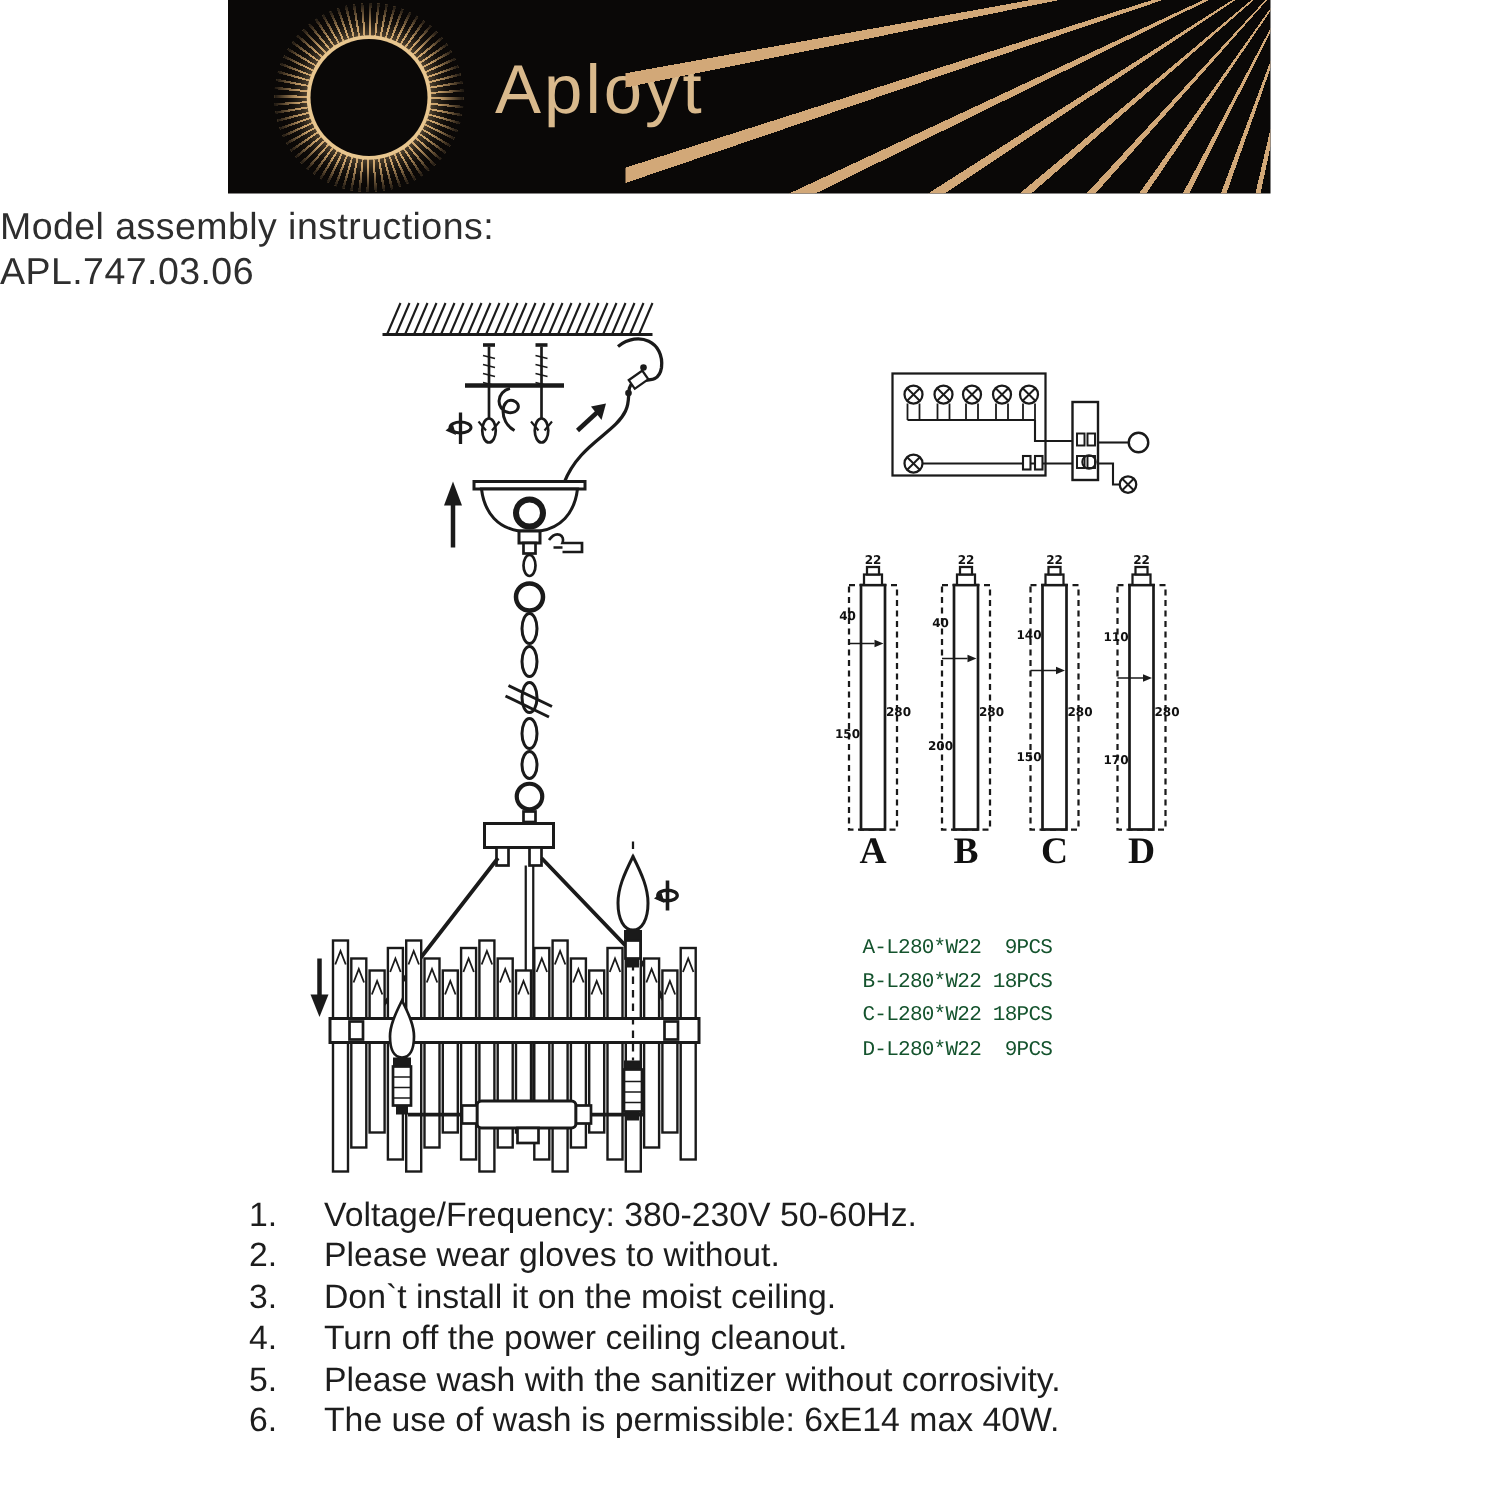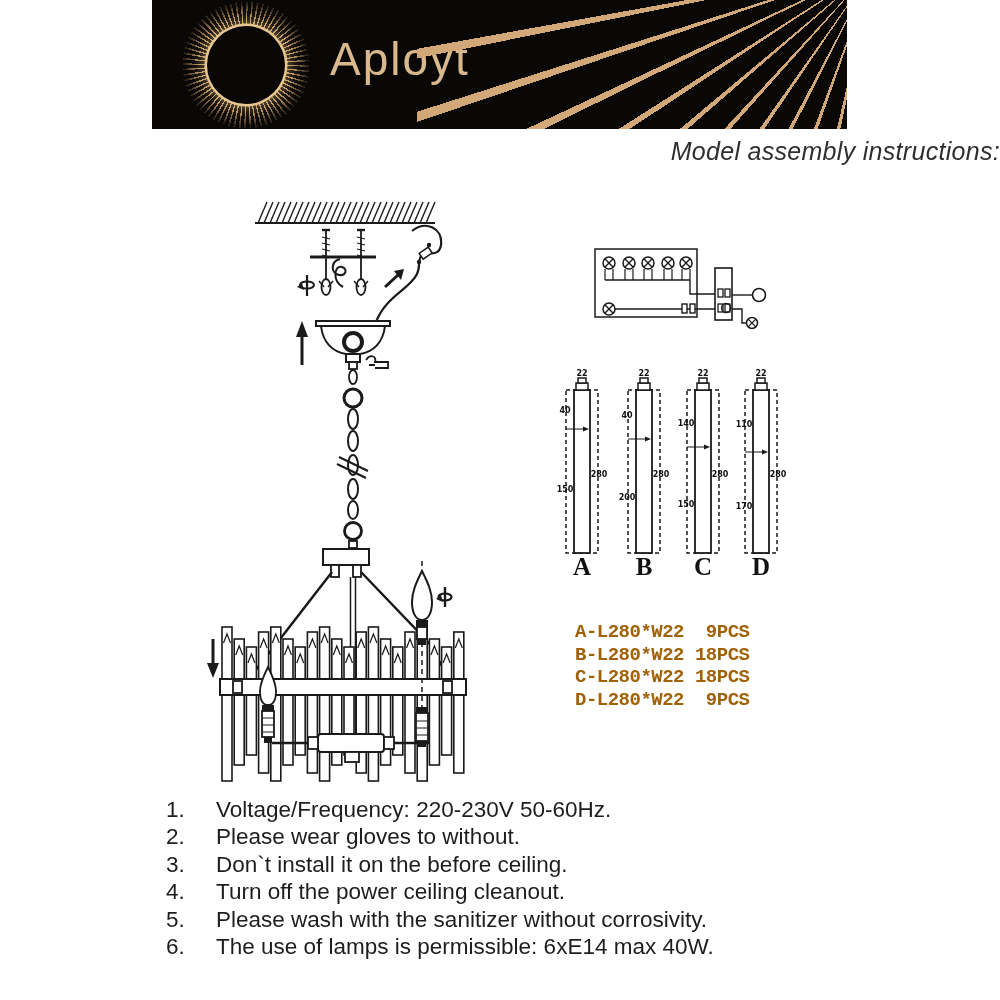--- a/index.html
+++ b/index.html
@@ -17,37 +17,37 @@
             box-shadow:0 0 0 2px #ecc astray;}
   .sun-core{position:absolute;left:55px;top:26px;width:78px;height:78px;border-radius:50%;
             background:#0a0807;box-shadow:0 0 0 2.5px #e8c68f,0 0 14px 4px rgba(236,198,140,.55);}
   .brand{position:absolute;left:178px;top:36px;font-size:46px;font-weight:400;color:#d9b98c;
          letter-spacing:2px;line-height:1;}
   .rays{position:absolute;right:0;top:0;width:430px;height:129px;
         background:repeating-conic-gradient(from 118deg at calc(100% + 28px) -34px,
                    #d2a878 0deg 1.15deg,transparent 1.15deg 7.4deg);}
 
   
-  .title-block{position:absolute;left:0;top:136px;width:1000px;text-align:right;
-               font-size:25px;line-height:30px;color:#2e2e2e;letter-spacing:.3px;font-style:italic;}
+  .title-block{position:absolute;left:0;top:136px;width:1000px;text-align:left;
+               font-size:25px;line-height:30px;color:#2e2e2e;letter-spacing:.3px;}
 
   
   svg{position:absolute;overflow:visible;}
   .ink{stroke:#1a1a1a;fill:none;}
   .w{fill:#ffffff;stroke:#1a1a1a;}
   .solid{fill:#1a1a1a;stroke:none;}
   #install-svg{left:180px;top:195px;}
   #wiring-svg{left:585px;top:238px;}
   #crystals-svg{left:545px;top:368px;}
   .dim{font-family:"DejaVu Sans",sans-serif;font-size:8px;font-weight:bold;fill:#111;text-anchor:middle;}
   .piece-label{font-family:"Liberation Serif",serif;font-size:25px;font-weight:bold;fill:#111;text-anchor:middle;}
 
   
   .parts{position:absolute;left:575px;top:621px;font-family:"Liberation Mono",monospace;
-         font-weight:bold;font-size:19px;line-height:22.5px;color:#a16207;letter-spacing:-.5px;}
+         font-weight:normal;font-size:14px;line-height:22.5px;color:#14532d;letter-spacing:-.5px;}
   .part-line{white-space:pre;}
 
   
   .instructions{position:absolute;left:166px;top:796px;width:690px;
                 font-size:22.5px;line-height:27.4px;color:#1d1d1d;}
   .ins-row{display:flex;}
   .ins-num{width:50px;flex:0 0 50px;}
   .ins-text{flex:1;}
 </style>
 </head>
@@ -57,20 +57,21 @@
 
   <div class="banner">
     <div class="sunburst"></div>
     <div class="sun-core"></div>
     <div class="brand">Aployt</div>
     <div class="rays"></div>
   </div>
 
   <div class="title-block">
     <div>Model assembly instructions:</div>
+    <div>APL.747.03.06</div>
   </div>
 
   <svg id="install-svg" width="340" height="600" viewBox="0 0 340 600">
 
     <g>
       <g id="hatch">
           <line x1="78" y1="28" x2="87" y2="7" stroke="#1a1a1a" stroke-width="1.4"></line>
           <line x1="84" y1="28" x2="93" y2="7" stroke="#1a1a1a" stroke-width="1.4"></line>
           <line x1="90" y1="28" x2="99" y2="7" stroke="#1a1a1a" stroke-width="1.4"></line>
           <line x1="96" y1="28" x2="105" y2="7" stroke="#1a1a1a" stroke-width="1.4"></line>
@@ -363,37 +364,37 @@
   <div class="parts">
     <div class="part-line">A-L280*W22  9PCS</div>
     <div class="part-line">B-L280*W22 18PCS</div>
     <div class="part-line">C-L280*W22 18PCS</div>
     <div class="part-line">D-L280*W22  9PCS</div>
   </div>
 
   <div class="instructions">
     <div class="ins-row">
       <span class="ins-num">1.</span>
-      <span class="ins-text">Voltage/Frequency: 220-230V 50-60Hz.</span>
+      <span class="ins-text">Voltage/Frequency: 380-230V 50-60Hz.</span>
     </div>
     <div class="ins-row">
       <span class="ins-num">2.</span>
       <span class="ins-text">Please wear gloves to without.</span>
     </div>
     <div class="ins-row">
       <span class="ins-num">3.</span>
-      <span class="ins-text">Don`t install it on the before ceiling.</span>
+      <span class="ins-text">Don`t install it on the moist ceiling.</span>
     </div>
     <div class="ins-row">
       <span class="ins-num">4.</span>
       <span class="ins-text">Turn off the power ceiling cleanout.</span>
     </div>
     <div class="ins-row">
       <span class="ins-num">5.</span>
       <span class="ins-text">Please wash with the sanitizer without corrosivity.</span>
     </div>
     <div class="ins-row">
       <span class="ins-num">6.</span>
-      <span class="ins-text">The use of lamps is permissible: 6xE14 max 40W.</span>
+      <span class="ins-text">The use of wash is permissible: 6xE14 max 40W.</span>
     </div>
   </div>
 
 </div>
 
 </body></html>

